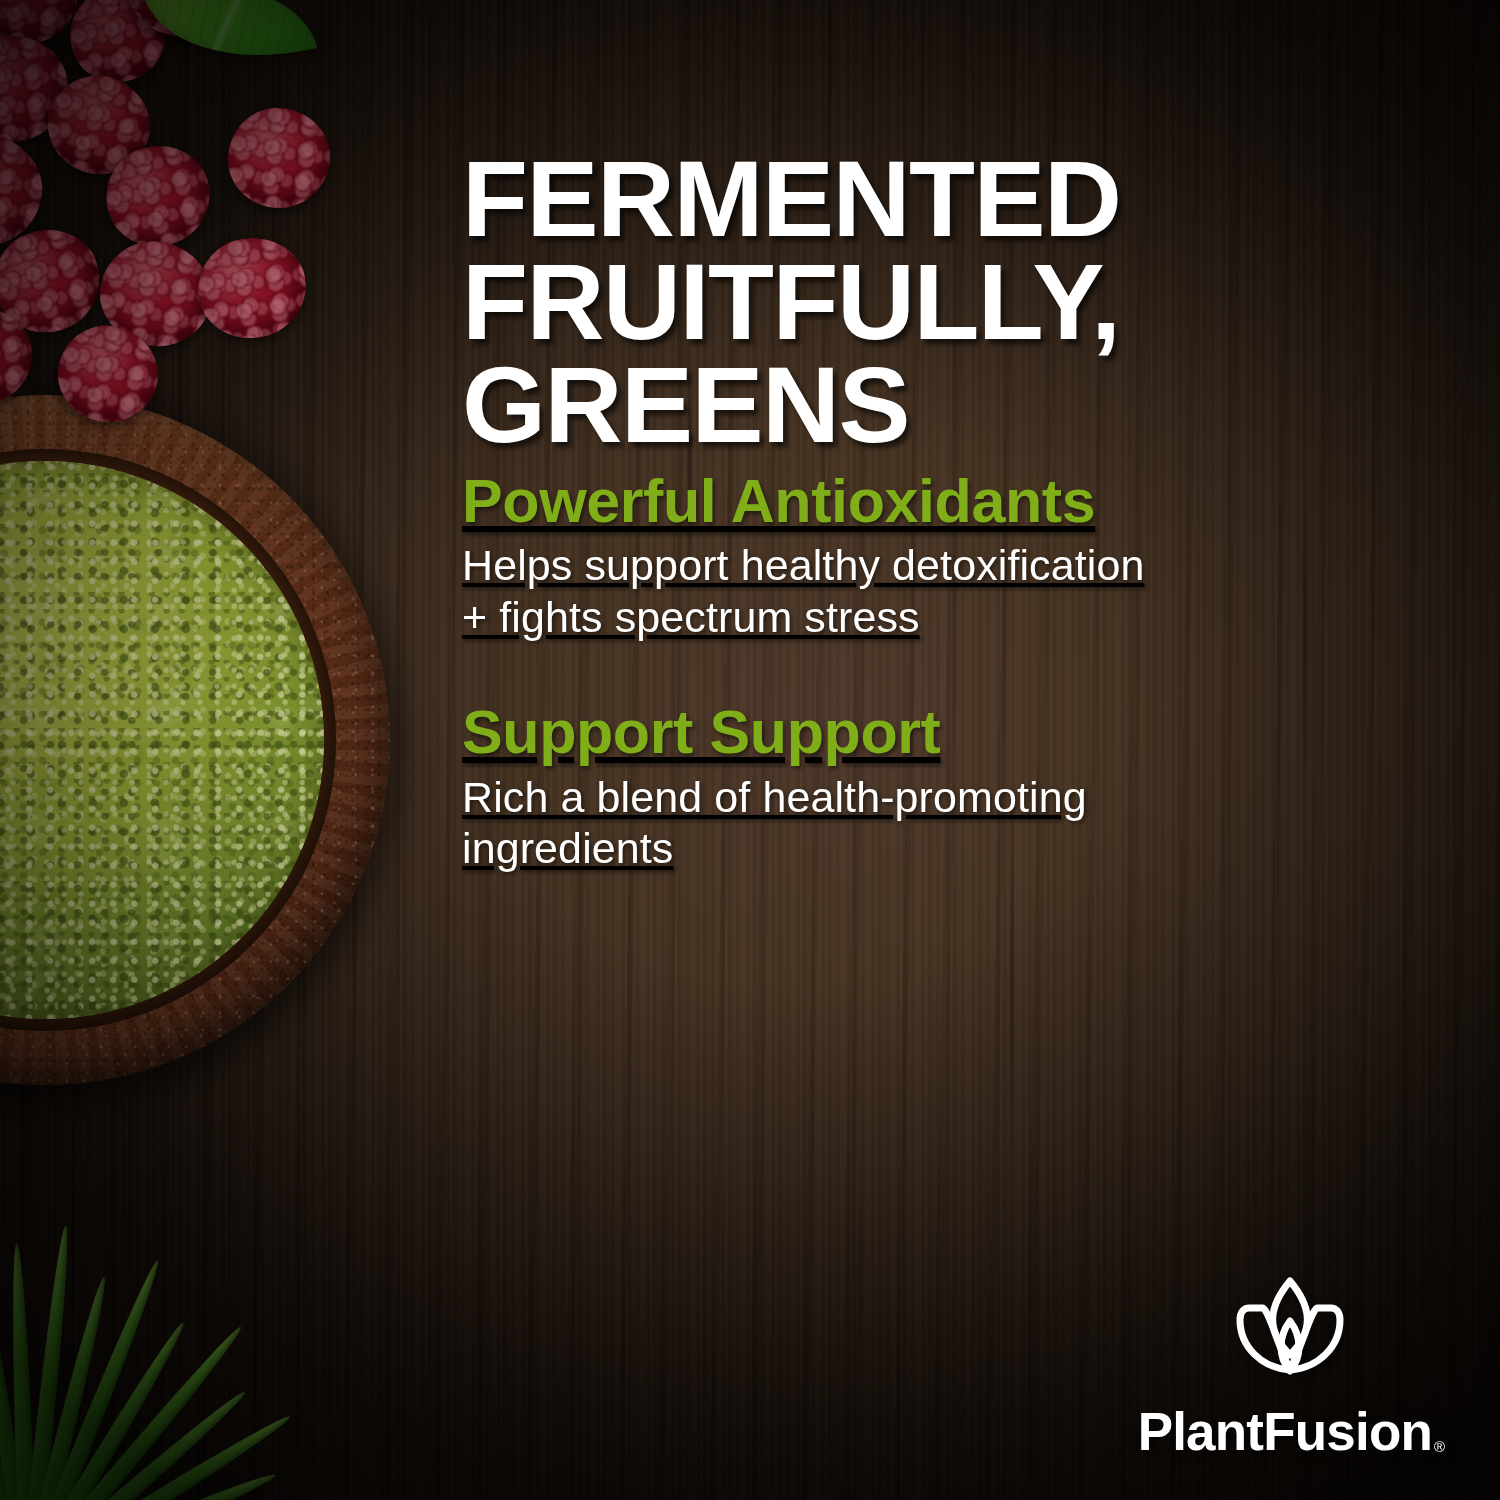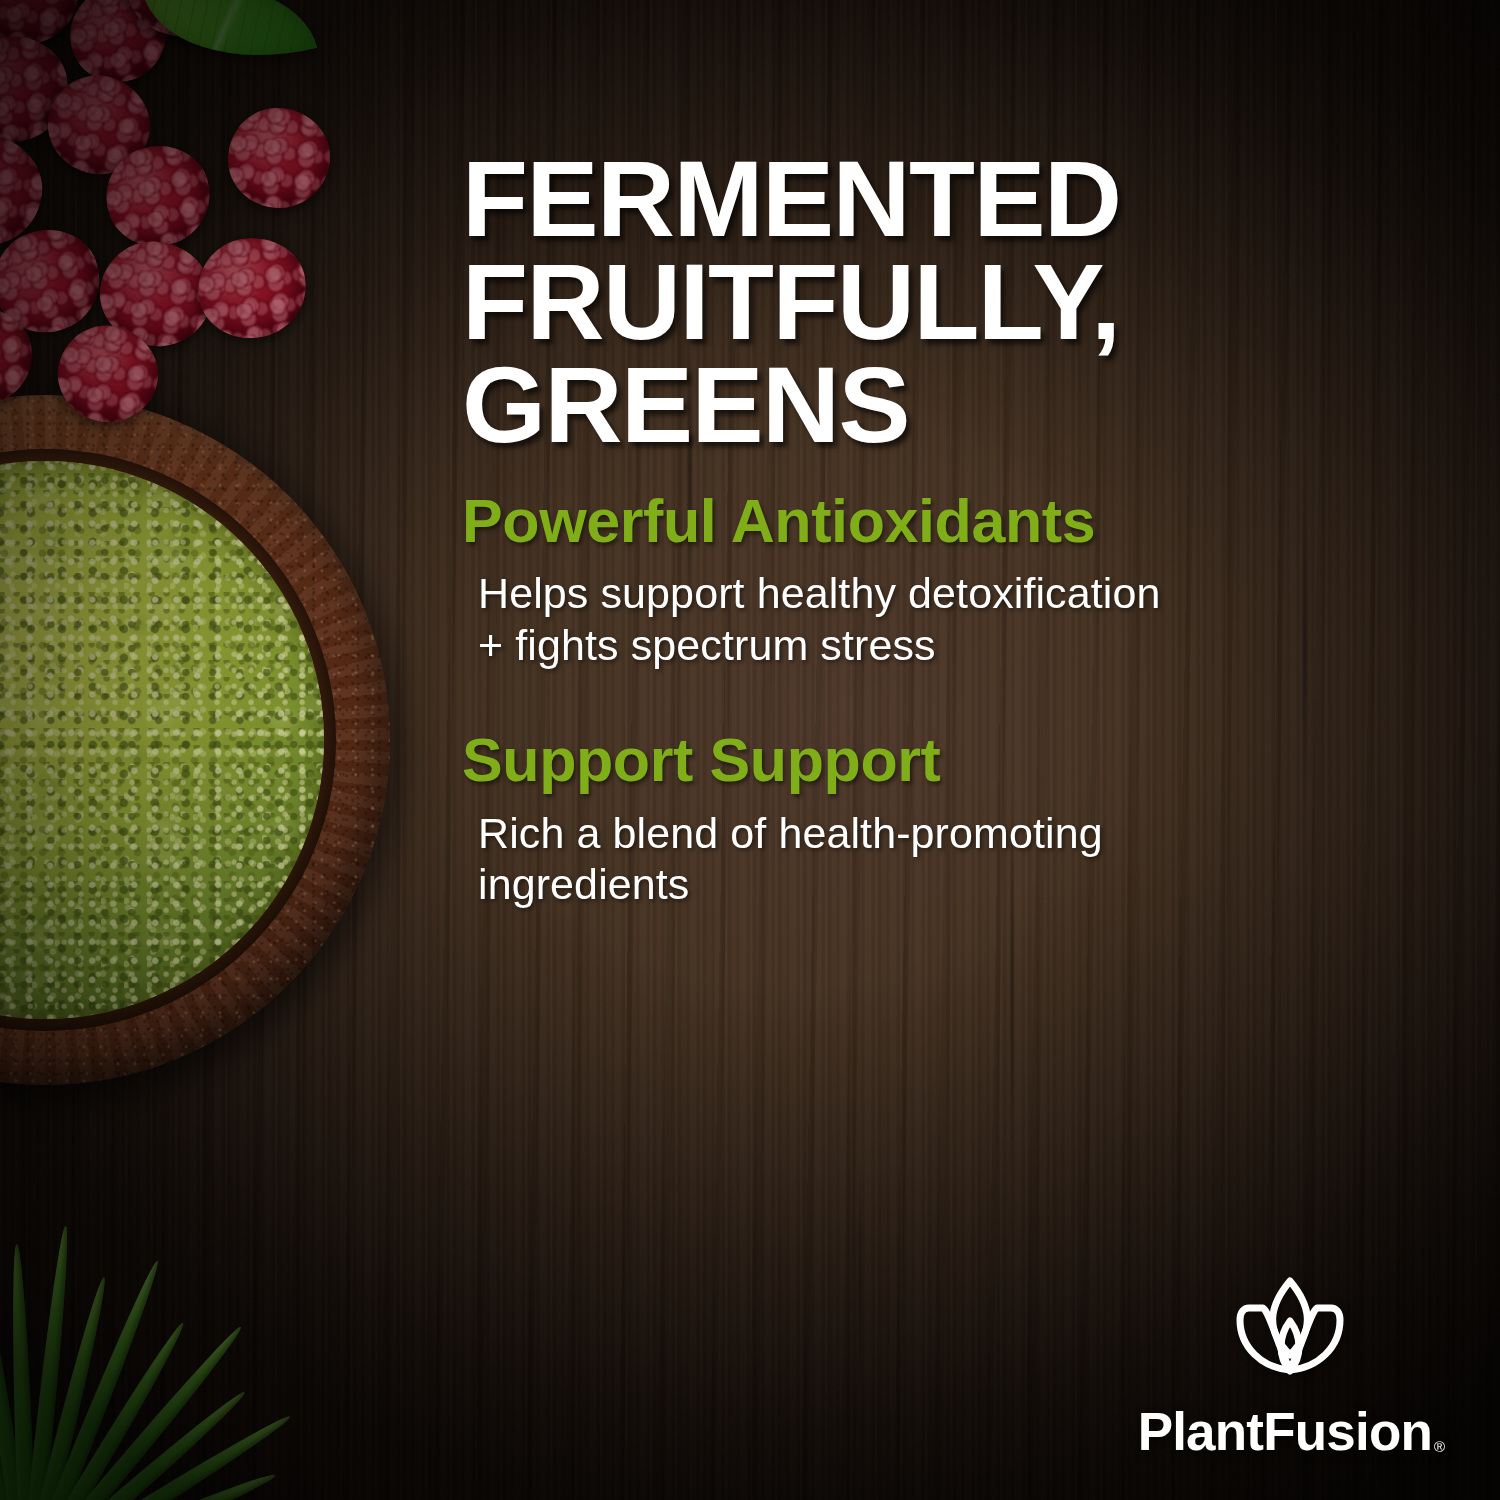--- a/index.html
+++ b/index.html
@@ -229,42 +229,43 @@
     letter-spacing: -1.5px;
     text-transform: uppercase;
     text-shadow: 4px 5px 5px rgba(0,0,0,0.62);
     font-stretch: condensed;
   }
   .headline .hl-line { display: block; white-space: nowrap; }
 
   .benefits {
     position: absolute;
     left: 462px;
-    top: 490px;
+    top: 470px;
     width: 880px;
+    text-decoration: underline;
   }
   .benefit { margin-bottom: 58px; }
   .benefit:last-child { margin-bottom: 0; }
   .b-title {
     font-size: 61px;
     font-weight: 700;
     color: #7fae18;
     line-height: 1.02;
     letter-spacing: -0.4px;
     margin: 0 0 8px 0;
     text-shadow: 2px 3px 4px rgba(0,0,0,0.48);
     font-stretch: condensed;
   }
   .b-body {
     font-size: 43px;
     font-weight: 300;
     color: #ffffff;
     line-height: 1.20;
     letter-spacing: 0.1px;
-    margin: 16px;
+    margin: 0;
     text-shadow: 2px 2px 4px rgba(0,0,0,0.55);
     font-stretch: condensed;
   }
   .b-body span { display: block; }
 
   
   .logo {
     position: absolute;
     right: 55px;
     bottom: 42px;

